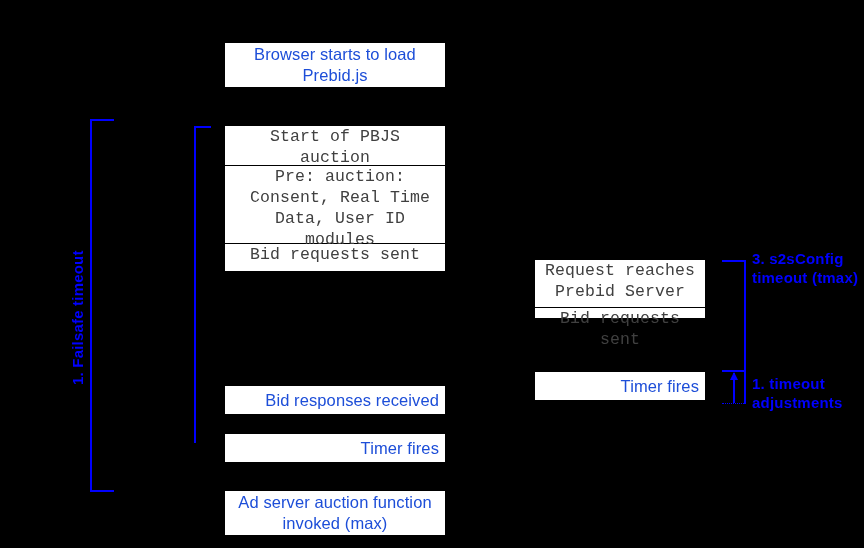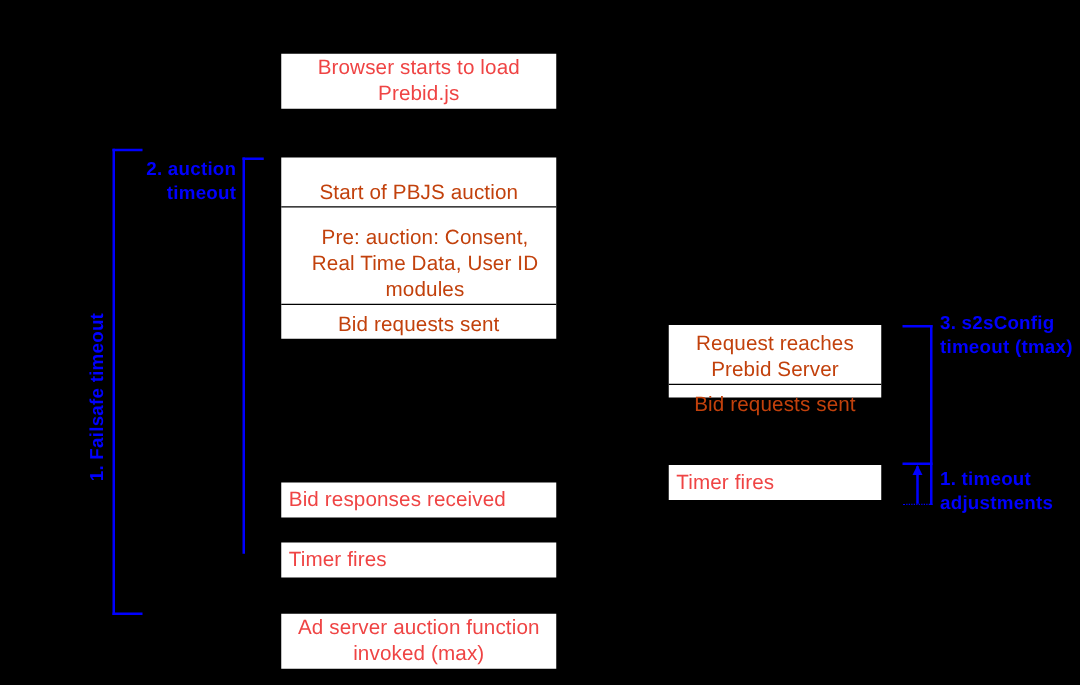--- a/index.html
+++ b/index.html
@@ -12,47 +12,48 @@
     width: 864px;
     height: 548px;
     background: #000000;
     overflow: hidden;
     font-family: "Liberation Sans", sans-serif;
   }
   
   .box {
     position: absolute;
     background: #ffffff;
-    color: #ef4444;
+    color: #1d4ed8;
     box-sizing: border-box;
     display: flex;
     align-items: center;
-    justify-content: flex-start;
+    justify-content: flex-end;
     text-align: center;
     font-size: 16.5px;
     line-height: 21px;
     letter-spacing: 0.1px;
     padding: 0 6px;
   }
   .stack {
     position: absolute;
     background: #ffffff;
     box-sizing: border-box;
   }
   .stack .cell {
     box-sizing: border-box;
     display: flex;
-    align-items: flex-end;
+    align-items: flex-start;
     justify-content: center;
     text-align: center;
-    color: #c2410c;
+    color: #404040;
     font-size: 16.5px;
     line-height: 21px;
     letter-spacing: 0.1px;
     padding: 0 6px;
+    font-family: Liberation Mono, monospace;
   }
   .stack .cell + .cell {
     border-top: 1.5px solid #000000;
   }
 
   
   .blue-text {
     position: absolute;
     color: #0000ff;
     font-size: 15px;
@@ -149,22 +150,20 @@
     <span>Timer fires</span>
   </div>
 
   <div class="vline" style="left:90px; top:119px; height:373px;"></div>
   <div class="hline" style="left:90px; top:119px; width:24px;"></div>
   <div class="hline" style="left:90px; top:490px; width:24px;"></div>
   <div class="vert-label" style="left:69px; top:385px;">1. Failsafe timeout</div>
 
   <div class="vline" style="left:194px; top:126px; height:317px;"></div>
   <div class="hline" style="left:194px; top:126px; width:17px;"></div>
-  <div class="blue-text" style="left:107px; top:126px; width:82px; text-align:right;">2. auction
-timeout</div>
 
   <div class="vline" style="left:744px; top:260px; height:111px;"></div>
   <div class="hline" style="left:722px; top:260px; width:24px;"></div>
   <div class="hline" style="left:722px; top:370px; width:24px;"></div>
   <div class="blue-text" style="left:752px; top:249px; width:112px;">3. s2sConfig
 timeout (tmax)</div>
 
   <div class="vline" style="left:744px; top:371px; height:33px;"></div>
   <div class="arrow-up" style="left:733px; top:373px; height:30px;"></div>
   <div class="dotline" style="left:722px; top:403px; width:24px;"></div>

